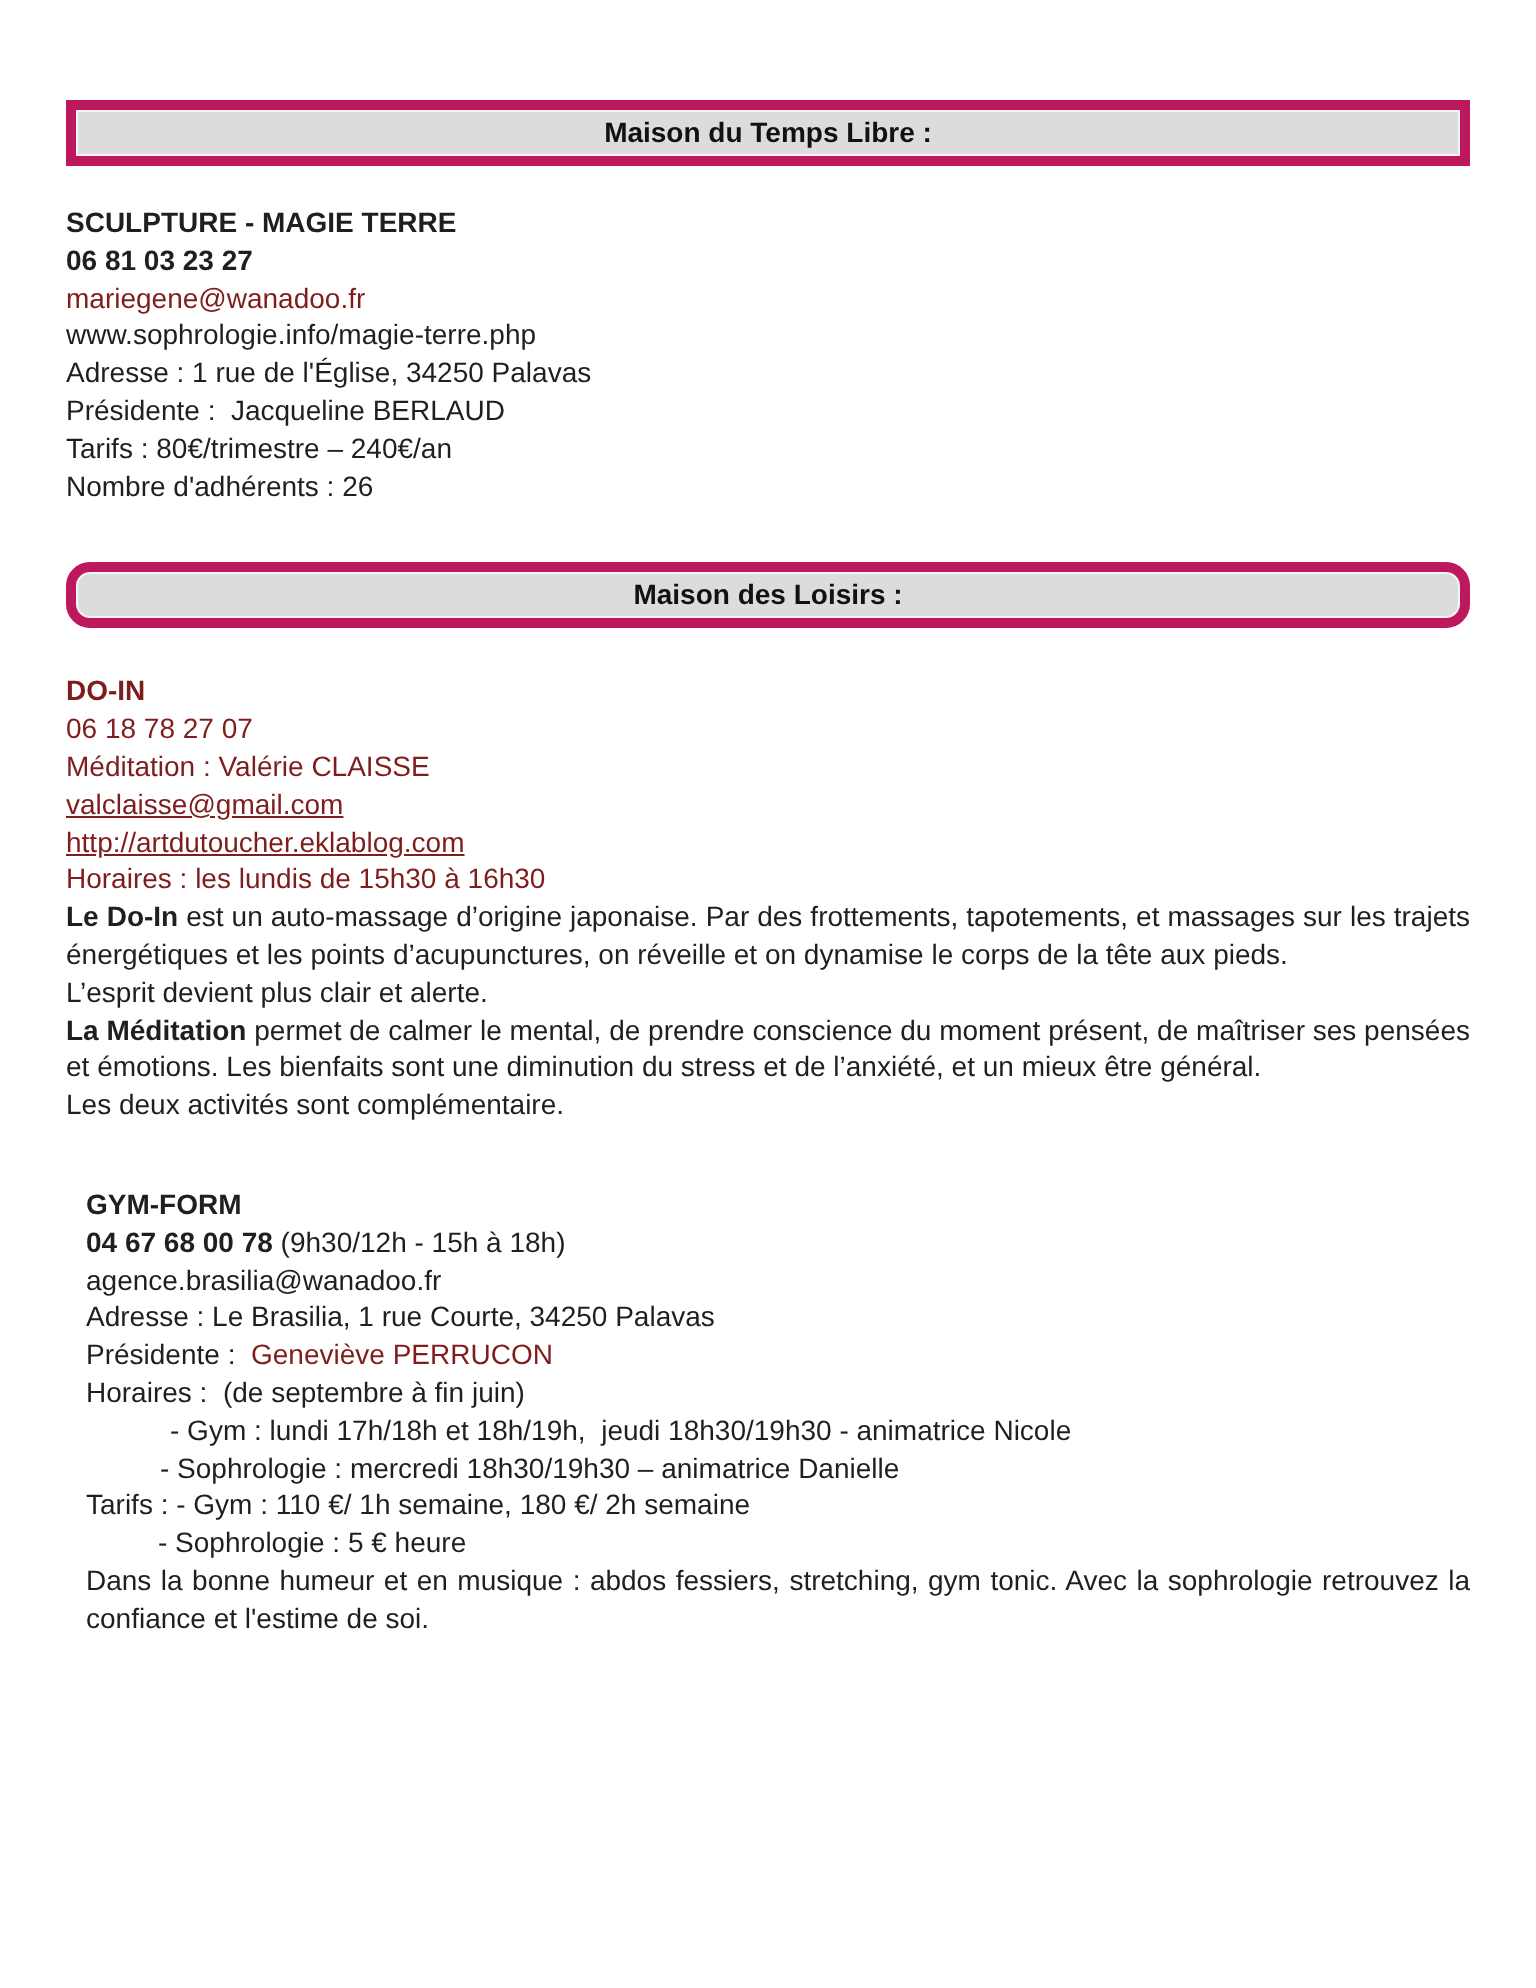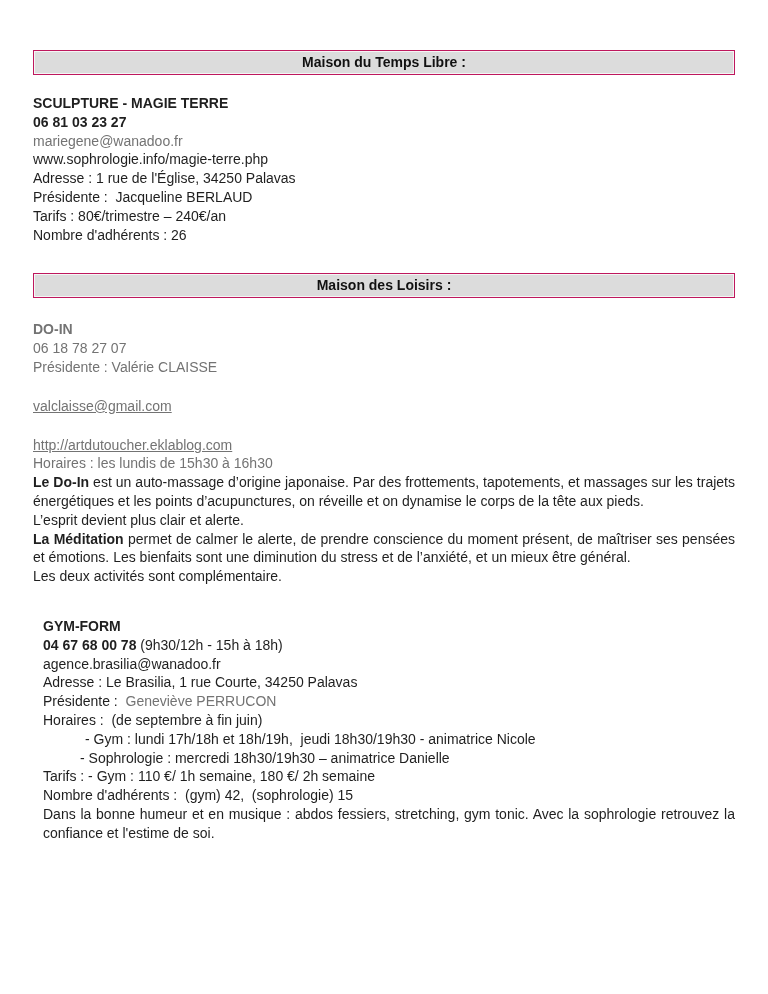--- a/index.html
+++ b/index.html
@@ -4,35 +4,35 @@
 <style>
   html,body{margin:0;padding:0;}
   body{
     width:768px;height:994px;background:#ffffff;
     font-family:"Liberation Sans",sans-serif;
     color:#1f1f1f;font-size:14px;overflow:hidden;
   }
   .content{padding:0 33px;}
   .secbox{
     margin-top:50px;
-    border:1px solid #be185d;
+    border:5px solid #be185d;
     background:#dcdcdc;
     height:23px;line-height:23px;
     text-align:center;font-weight:bold;color:#111;
     box-shadow:inset 0 0 0 1px #f5f5f5;
   }
-  .secbox.second{margin-top:29px;}
+  .secbox.second{margin-top:29px;border-radius:12px;}
   .section{margin-top:19px;}
   .section.doin{margin-top:22px;}
   .section.gym{margin-top:31px;margin-left:10px;}
   .line{white-space:pre-wrap;line-height:18.8px;min-height:18.8px;}
   .par{text-align:justify;line-height:18.8px;}
   .bold{font-weight:bold;}
-  .red{color:#737373;}
-  .u{text-decoration:underline;margin-top:20px;}
+  .red{color:#7f1d1d;}
+  .u{text-decoration:underline;}
   .ind-gym{padding-left:42px;}
   .ind-sophro{padding-left:37px;}
   .ind-sophro2{padding-left:36px;}
   span{line-height:18.8px;}
 </style>
 </head>
 <body>
 
 <div class="content">
 
@@ -47,37 +47,37 @@
     <div class="line">Présidente :  Jacqueline BERLAUD</div>
     <div class="line">Tarifs : 80€/trimestre – 240€/an</div>
     <div class="line">Nombre d'adhérents : 26</div>
   </div>
 
   <div class="secbox second">Maison des Loisirs :</div>
 
   <div class="section doin">
     <div class="line bold red">DO-IN</div>
     <div class="line red">06 18 78 27 07</div>
-    <div class="line red">Présidente : Valérie CLAISSE</div>
+    <div class="line red">Méditation : Valérie CLAISSE</div>
     <div class="line red u">valclaisse@gmail.com</div>
     <div class="line red u">http://artdutoucher.eklablog.com</div>
     <div class="line red">Horaires : les lundis de 15h30 à 16h30</div>
     <div class="par"><span class="bold">Le Do-In</span><span> est un auto-massage d’origine japonaise. Par des frottements, tapotements, et massages sur les trajets énergétiques et les points d’acupunctures, on réveille et on dynamise le corps de la tête aux pieds.</span></div>
     <div class="line">L’esprit devient plus clair et alerte.</div>
-    <div class="par"><span class="bold">La Méditation</span><span> permet de calmer le alerte, de prendre conscience du moment présent, de maîtriser ses pensées et émotions. Les bienfaits sont une diminution du stress et de l’anxiété, et un mieux être général.</span></div>
+    <div class="par"><span class="bold">La Méditation</span><span> permet de calmer le mental, de prendre conscience du moment présent, de maîtriser ses pensées et émotions. Les bienfaits sont une diminution du stress et de l’anxiété, et un mieux être général.</span></div>
     <div class="line">Les deux activités sont complémentaire.</div>
   </div>
 
   <div class="section gym">
     <div class="line bold">GYM-FORM</div>
     <div class="line"><span class="bold">04 67 68 00 78</span><span> (9h30/12h - 15h à 18h)</span></div>
     <div class="line">agence.brasilia@wanadoo.fr</div>
     <div class="line">Adresse : Le Brasilia, 1 rue Courte, 34250 Palavas</div>
     <div class="line"><span>Présidente :  </span><span class="red">Geneviève PERRUCON</span></div>
     <div class="line">Horaires :  (de septembre à fin juin)</div>
     <div class="line ind-gym">- Gym : lundi 17h/18h et 18h/19h,  jeudi 18h30/19h30 - animatrice Nicole</div>
     <div class="line ind-sophro">- Sophrologie : mercredi 18h30/19h30 – animatrice Danielle</div>
     <div class="line">Tarifs : - Gym : 110 €/ 1h semaine, 180 €/ 2h semaine</div>
-    <div class="line">Nombre d'adhérents :  (gym) 42,  (sophrologie) 15</div>
+    <div class="line ind-sophro2">- Sophrologie : 5 € heure</div>
     <div class="par">Dans la bonne humeur et en musique : abdos fessiers, stretching,  gym tonic.  Avec la sophrologie retrouvez la confiance et l'estime de soi.</div>
   </div>
 
 </div>
 
 </body></html>

